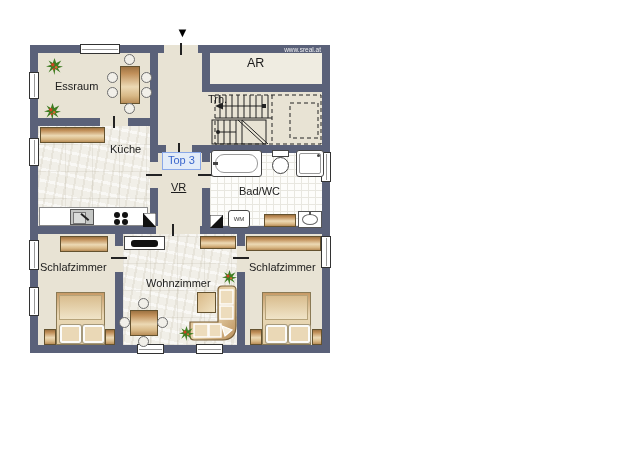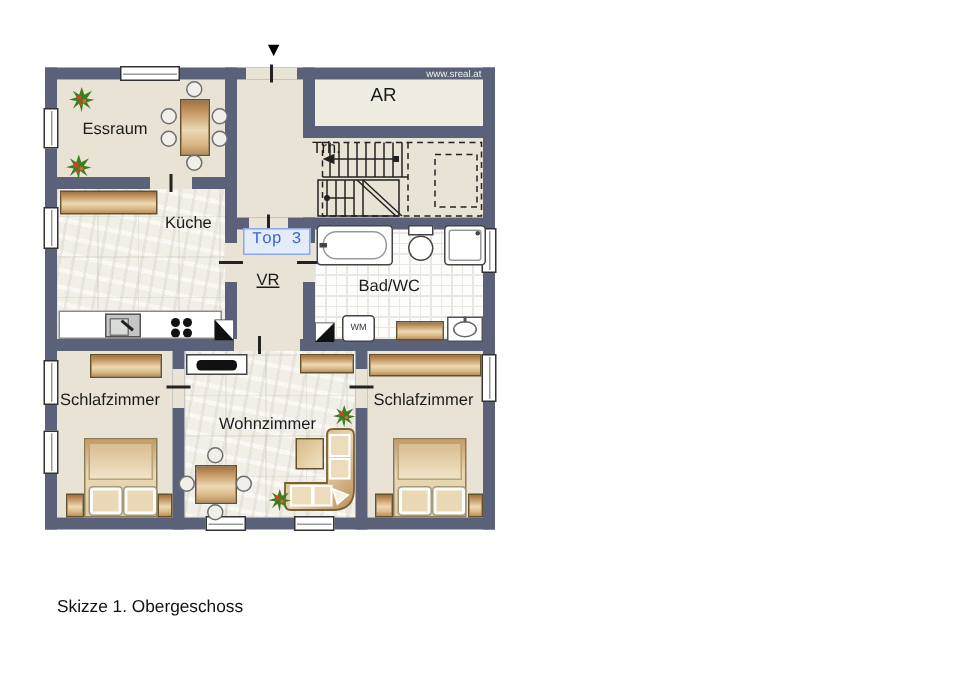--- a/index.html
+++ b/index.html
@@ -176,21 +176,21 @@
       <circle cx="5" cy="4" r="3" fill="#111"></circle>
         <circle cx="13" cy="4" r="3" fill="#111"></circle>
       <circle cx="5" cy="11" r="3" fill="#111"></circle>
         <circle cx="13" cy="11" r="3" fill="#111"></circle>
     </svg>
     <svg class="abs" style="left:113px;top:168px;" width="13" height="14" viewBox="0 0 13 14">
       <rect x="0" y="0" width="13" height="14" fill="#fff" stroke="#333"></rect>
         <polygon points="0,0 13,14 0,14" fill="#111"></polygon>
     </svg>
 
-    <div class="badge" style="left:132px;top:107px;font-family:Liberation Mono, monospace;">Top 3</div>
+    <div class="badge" style="left:132px;top:107px;">Top 3</div>
 
     <div class="white-unit" style="left:181px;top:105px;width:51px;height:27px;border-radius:3px;">
       <div class="inner-line" style="left:3px;top:3px;right:3px;bottom:3px;border-radius:9px;"></div>
       <div style="position:absolute;left:1px;top:11px;width:5px;height:3px;background:#444;"></div>
     </div>
     <div class="white-unit" style="left:242px;top:105px;width:17px;height:7px;"></div>
     <div class="white-unit" style="left:242px;top:112px;width:17px;height:17px;border-radius:50%;"></div>
     <div class="white-unit" style="left:266px;top:105px;width:28px;height:27px;border-radius:3px;">
       <div class="inner-line" style="left:2px;top:2px;right:2px;bottom:2px;border-radius:2px;"></div>
       <div style="position:absolute;right:3px;top:3px;width:3px;height:3px;background:#444;border-radius:50%;"></div>
@@ -266,14 +266,13 @@
     <div class="label" style="left:52px;top:98px;margin-left:28px;">Küche</div>
     <div class="label" style="left:141px;top:136px;text-decoration:underline;">VR</div>
     <div class="label" style="left:209px;top:140px;">Bad/WC</div>
     <div class="label" style="left:10px;top:216px;">Schlafzimmer</div>
     <div class="label" style="left:116px;top:232px;">Wohnzimmer</div>
     <div class="label" style="left:219px;top:216px;">Schlafzimmer</div>
 
     <div class="watermark">www.sreal.at</div>
   </div>
 
-  <div class="caption">Skizze 1. Obergeschoss</div>
 </div>
 
 </body></html>

